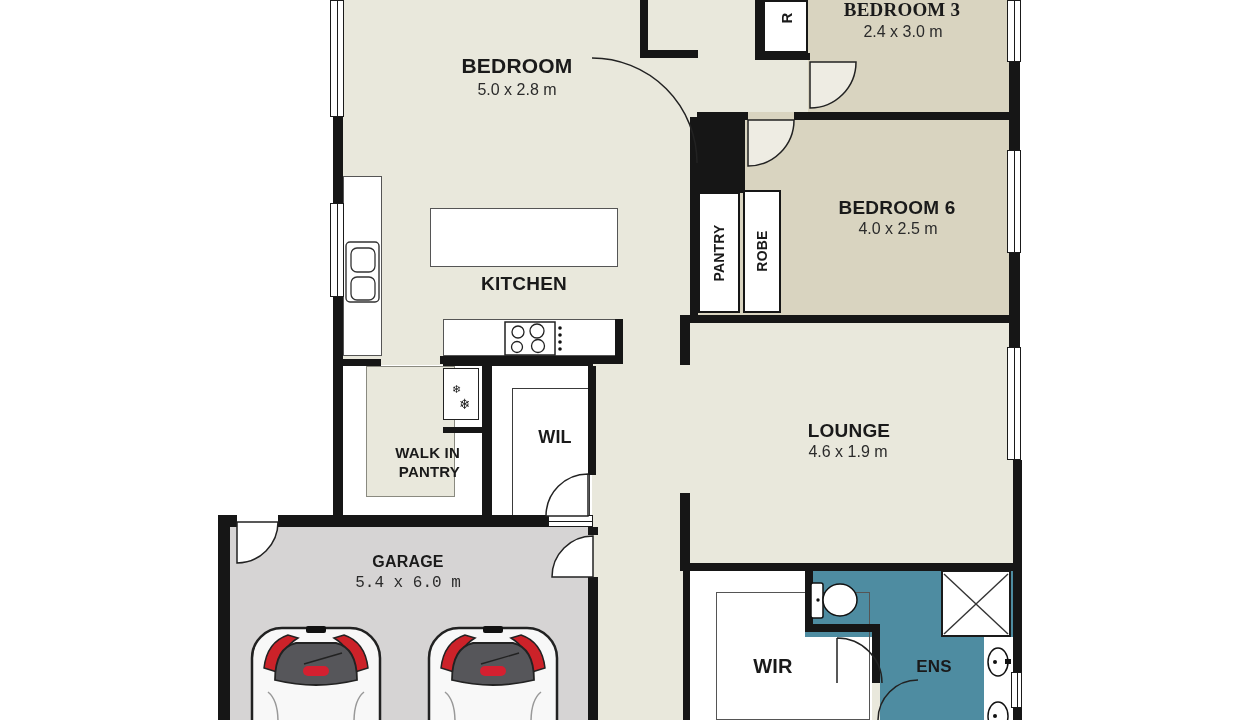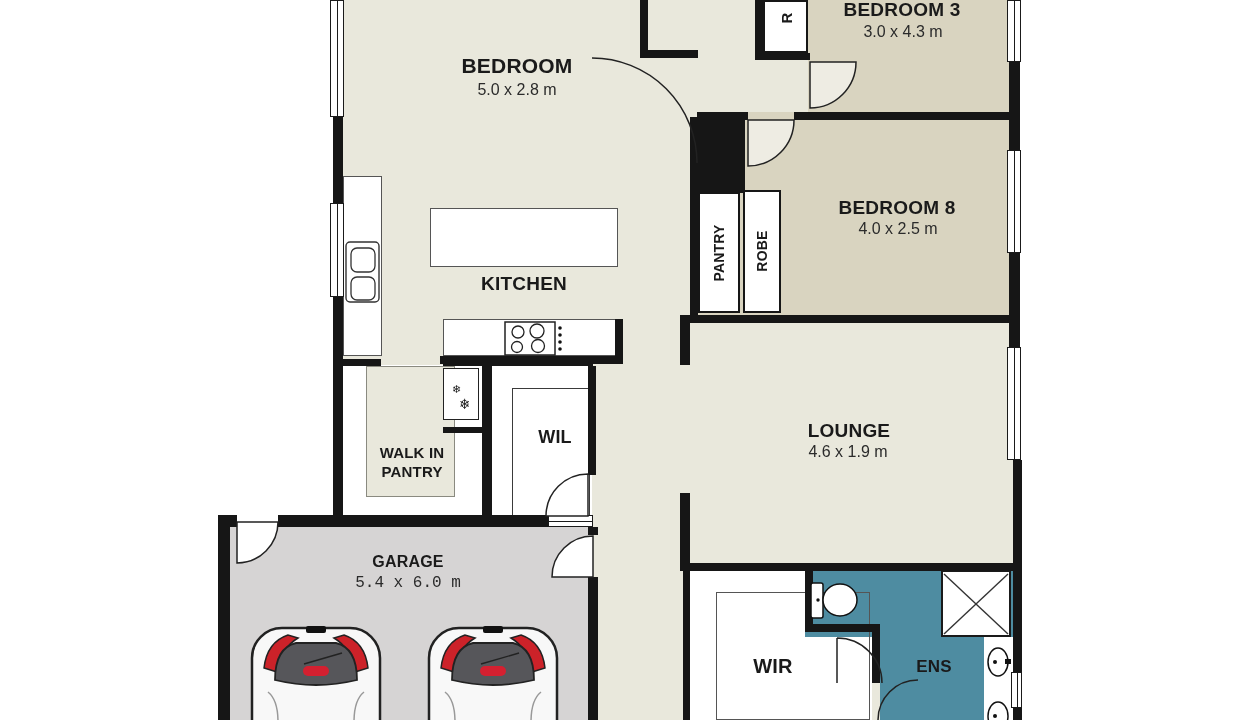--- a/index.html
+++ b/index.html
@@ -18,21 +18,21 @@
   .win-h .mid{top:50%;left:0;height:1px;width:100%;}
   .counter{position:absolute;background:#fff;border:1px solid #555;box-sizing:border-box;z-index:2;}
   .outline{position:absolute;border:1.5px solid #3a3a3a;box-sizing:border-box;z-index:2;}
   .shelf{position:absolute;background:var(--floor);border:1px solid #8a8a80;box-sizing:border-box;z-index:2;}
   .shower{position:absolute;background:#fff;border:2px solid #1a1a1a;box-sizing:border-box;z-index:2;}
   .lbl{position:absolute;transform:translate(-50%,-50%);color:#1a1a1a;font-weight:bold;
        white-space:nowrap;z-index:6;letter-spacing:0.2px;}
   .dims{position:absolute;transform:translate(-50%,-50%);color:#2b2b2b;font-weight:normal;
         white-space:nowrap;z-index:6;font-size:16px;}
   .vlbl{transform:translate(-50%,-50%) rotate(-90deg);}
-  .wrap2{white-space:normal;text-align:center;width:96px;line-height:19px;}
+  .wrap2{white-space:normal;text-align:right;width:96px;line-height:19px;}
   svg.overlay{position:absolute;left:0;top:0;z-index:5;pointer-events:none;}
 </style>
 </head>
 <body>
 
 <div id="stage">
 
   <div class="floor f-main" style="left:333px;top:0;width:687px;height:720px;"></div>
   <div class="floor f-bed" style="left:808px;top:0;width:205px;height:112px;"></div>
   <div class="floor f-bed" style="left:697px;top:112px;width:316px;height:211px;"></div>
@@ -154,24 +154,24 @@
       <ellipse cx="9" cy="128" rx="8" ry="30" fill="#111"></ellipse>
       <ellipse cx="127" cy="128" rx="8" ry="30" fill="#111"></ellipse>
       <path d="M20,70 Q30,78 30,100 L30,196" stroke="#999" stroke-width="1.5" fill="none"></path>
       <path d="M116,70 Q106,78 106,100 L106,196" stroke="#999" stroke-width="1.5" fill="none"></path>
     </g>
   </svg>
 
   <div class="lbl" style="left:517px;top:66px;font-size:21px;">BEDROOM</div>
   <div class="dims" style="left:517px;top:90px;">5.0 x 2.8 m</div>
 
-  <div class="lbl" style="left:902px;top:10px;font-size:19px;">BEDROOM 3</div>
-  <div class="dims" style="left:903px;top:32px;">3.0 x 4.3 m</div>
-
-  <div class="lbl" style="left:897px;top:208px;font-size:19px;">BEDROOM 8</div>
+  <div class="lbl" style="left:902px;top:10px;font-size:19px;font-family:Liberation Serif, serif;">BEDROOM 3</div>
+  <div class="dims" style="left:903px;top:32px;">2.4 x 3.0 m</div>
+
+  <div class="lbl" style="left:897px;top:208px;font-size:19px;">BEDROOM 6</div>
   <div class="dims" style="left:898px;top:229px;">4.0 x 2.5 m</div>
 
   <div class="lbl" style="left:524px;top:284px;font-size:19px;">KITCHEN</div>
 
   <div class="lbl" style="left:849px;top:431px;font-size:19px;">LOUNGE</div>
   <div class="dims" style="left:848px;top:452px;">4.6 x 1.9 m</div>
 
   <div class="lbl" style="left:408px;top:562px;font-size:16px;">GARAGE</div>
   <div class="dims" style="left:408px;top:583px;font-family:Liberation Mono, monospace;">5.4 x 6.0 m</div>
 

